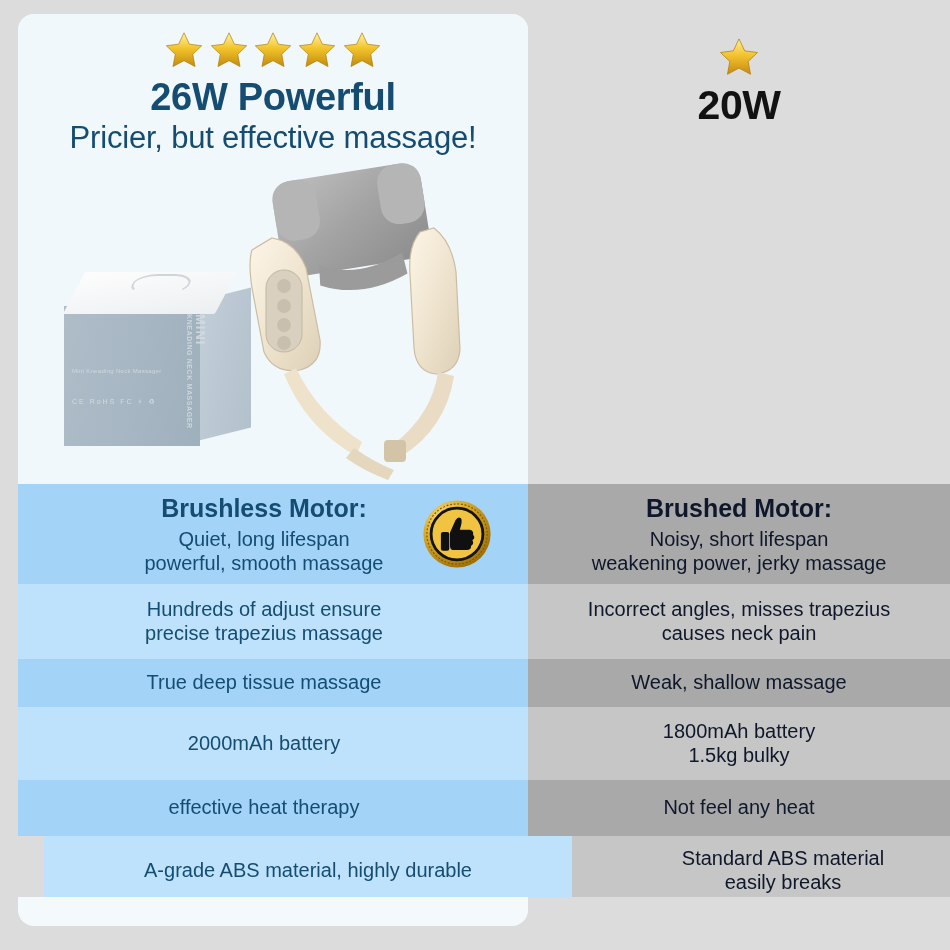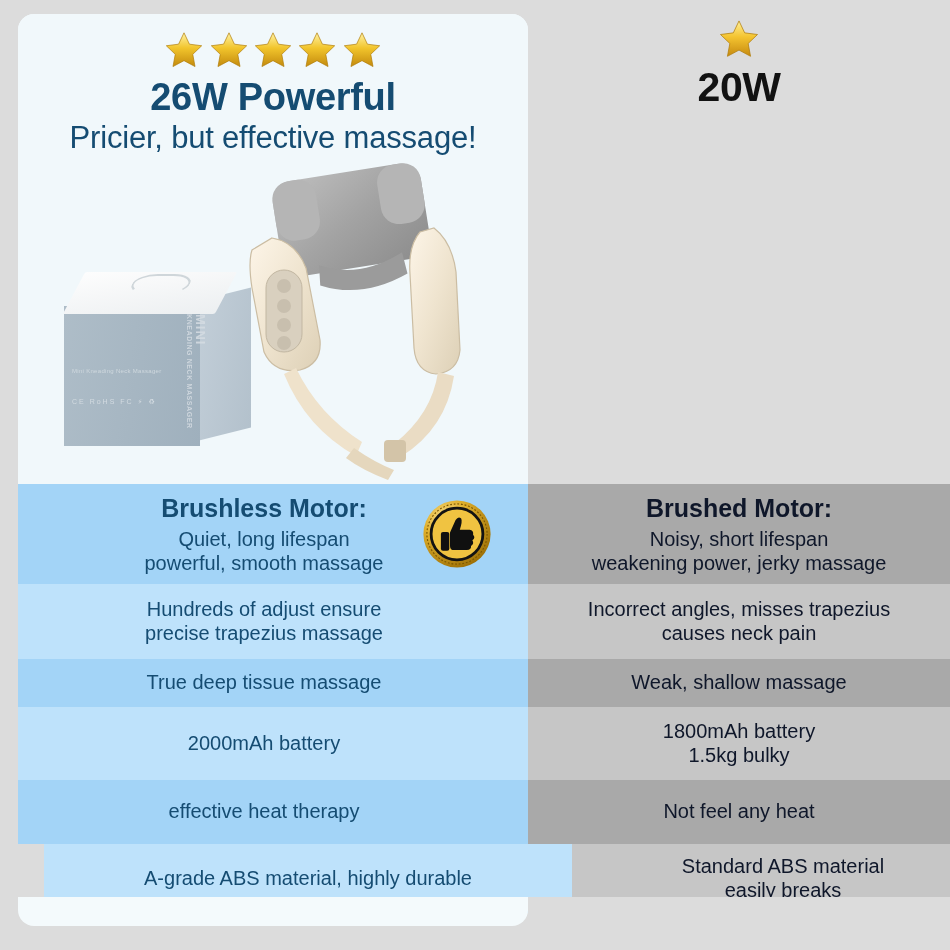--- a/index.html
+++ b/index.html
@@ -14,21 +14,21 @@
   
   .right-panel{
     position:absolute;left:528px;top:0;width:422px;height:950px;
     background:#dcdcdc;
   }
   .right-hero{
     position:absolute;left:0;top:0;width:422px;height:484px;
     background:#dcdcdc;
   }
   .right-head{
-    position:absolute;left:0;top:18px;width:422px;text-align:center;
+    position:absolute;left:0;top:36px;width:422px;text-align:center;
   }
   .star-one{display:block;margin:0 auto 4px auto;width:44px;height:44px;}
   .watt-right{
     font-size:41px;font-weight:bold;color:#121212;letter-spacing:-0.5px;
     line-height:1.05;
   }
 
   
   .left-card{
     position:absolute;left:18px;top:14px;width:510px;height:656px;
@@ -319,21 +319,21 @@
         </div>
       </div>
       <div class="cellR">
         <div class="pad">
           <span class="ln">1800mAh battery</span><br>
           <span class="ln">1.5kg bulky</span>
         </div>
       </div>
     </div>
 
-    <div class="trow odd" style="height:64px;">
+    <div class="trow odd" style="height:56px;">
       <div class="cellL">
         <div class="pad">
           <span class="ln">effective heat therapy</span>
         </div>
       </div>
       <div class="cellR">
         <div class="pad">
           <span class="ln">Not feel any heat</span>
         </div>
       </div>

